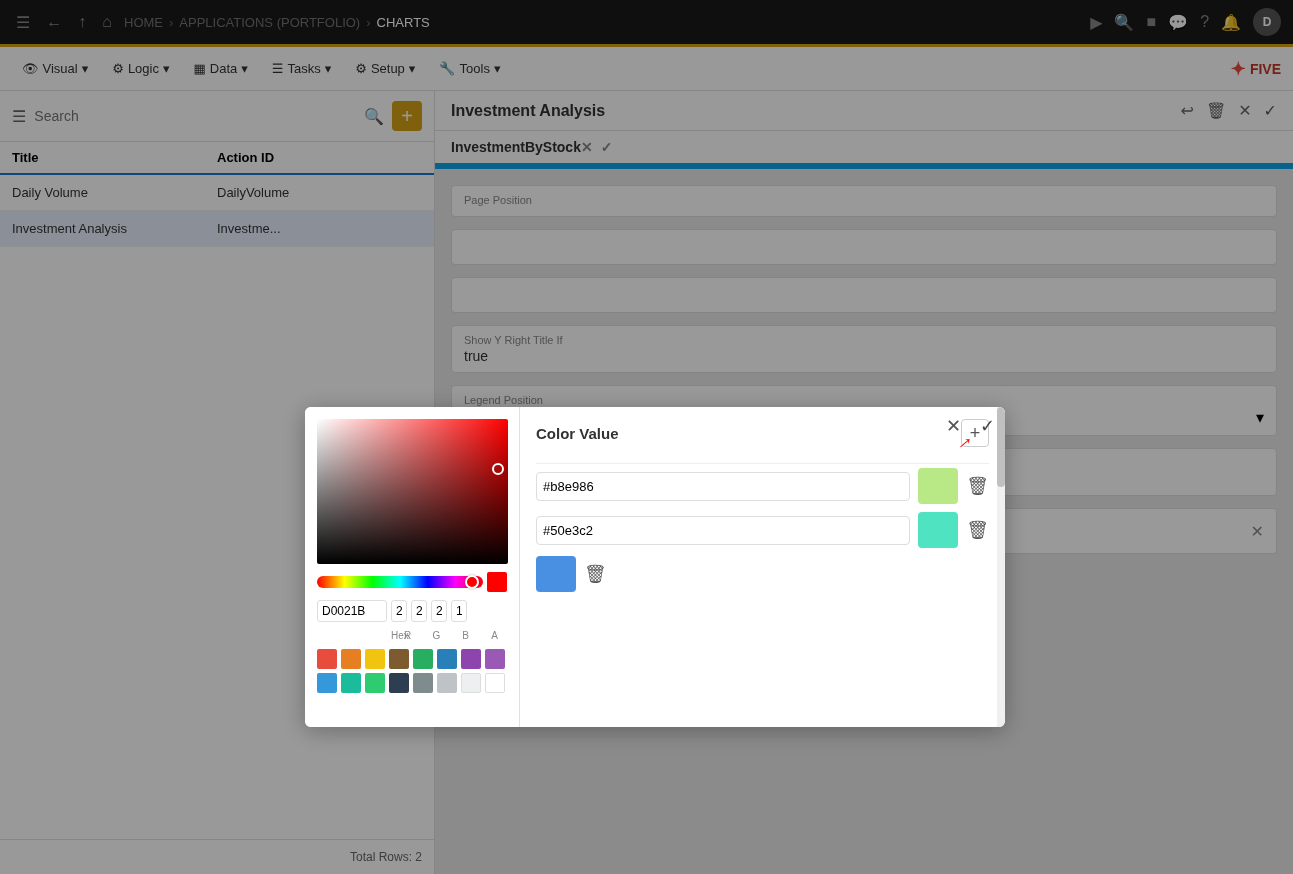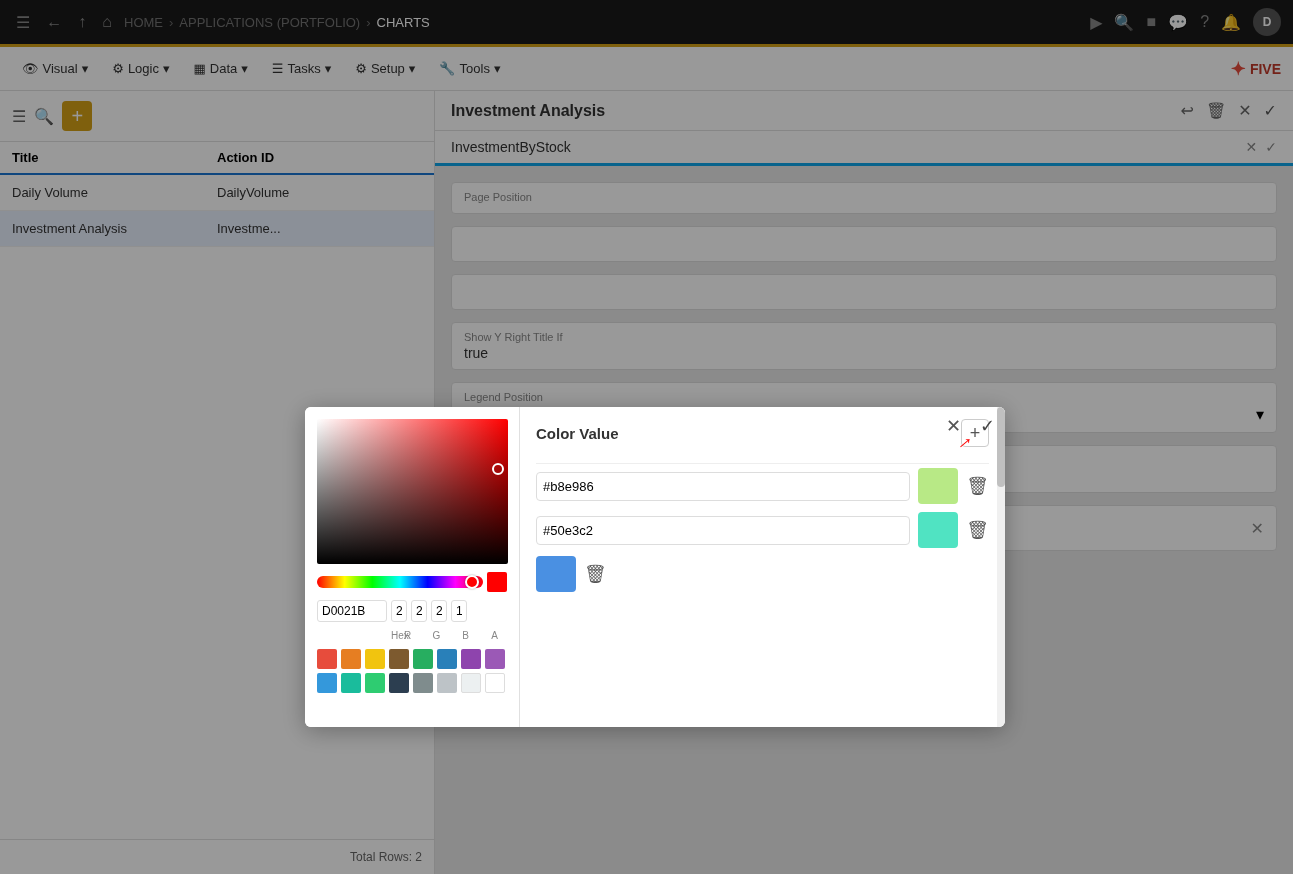--- a/index.html
+++ b/index.html
@@ -164,24 +164,24 @@
     }
     .right-header-title { font-size: 16px; font-weight: bold; color: #333; }
     .right-header-actions { display: flex; gap: 12px; }
     .header-action-btn { color: #666; font-size: 16px; cursor: pointer; }
 
     .right-sub-header {
       background: #fff;
       padding: 8px 16px;
       display: flex;
       align-items: center;
-      justify-content: space-between;
-      border-bottom: 3px solid #0ea5e9;
+      justify-content: flex-start;
+      border-bottom: 6px solid #0ea5e9;
       font-size: 14px;
-      font-weight: normal;
+      font-weight: bold;
       color: #333;
     }
 
     .form-area {
       padding: 16px;
       display: flex;
       flex-direction: column;
       gap: 12px;
       overflow-y: auto;
     }
@@ -497,20 +497,21 @@
     <span style="color:#e74c3c;font-size:18px;">✦</span>
     <span>FIVE</span>
   </div>
 </div>
 
 <div class="main-layout">
 
   <div class="left-panel">
     <div class="search-bar">
       <span class="search-bar-filter">☰</span>
+      <input class="search-input" type="text" placeholder="Search" style="">
       <span class="search-icon">🔍</span>
       <button class="add-btn">+</button>
     </div>
     <div class="table-header">
       <span class="col-title">Title</span>
       <span class="col-action">Action ID</span>
     </div>
     <div class="table-row">
       <span class="col-title">Daily Volume</span>
       <span class="col-action">DailyVolume</span>

